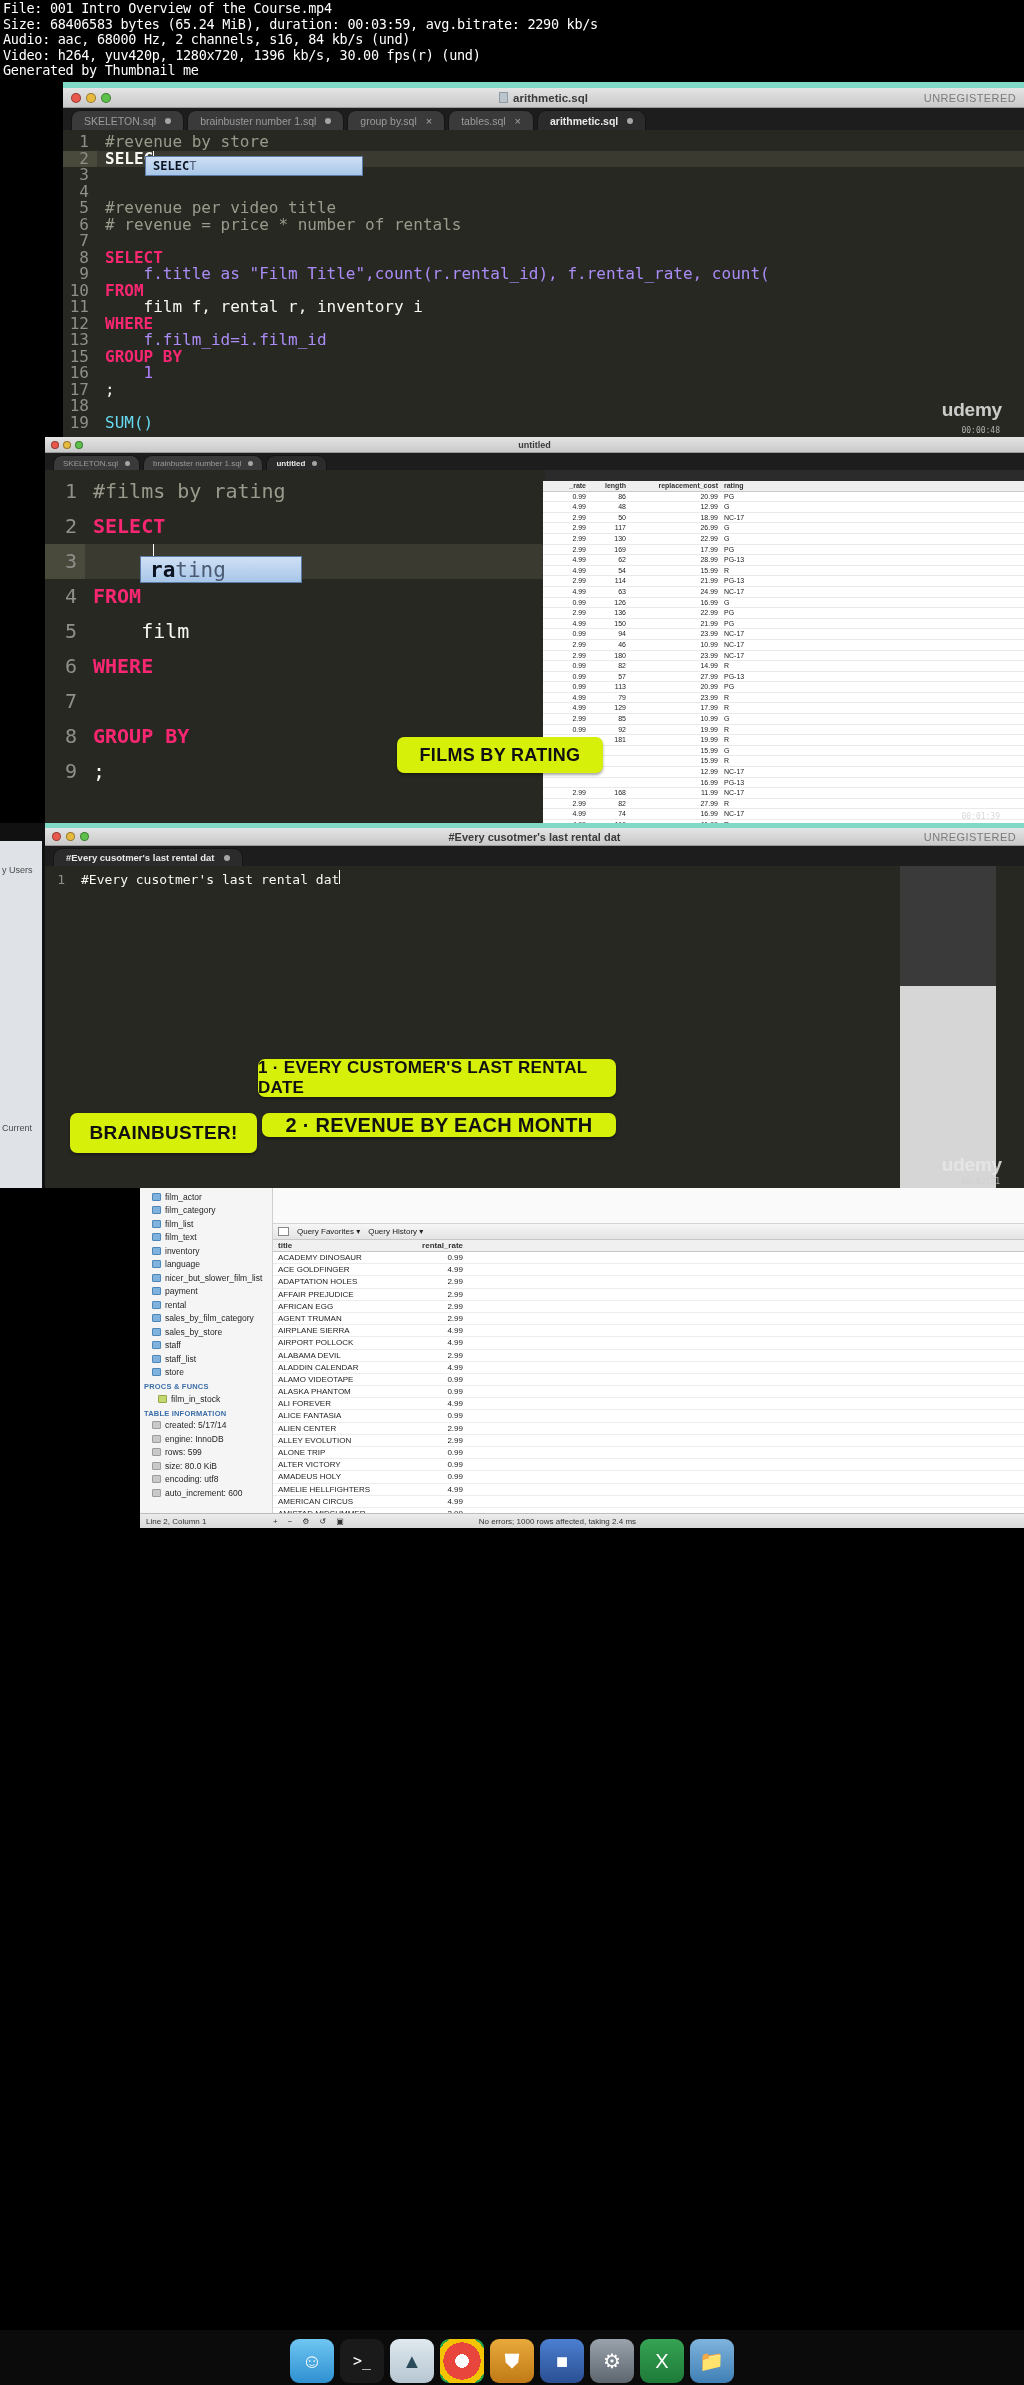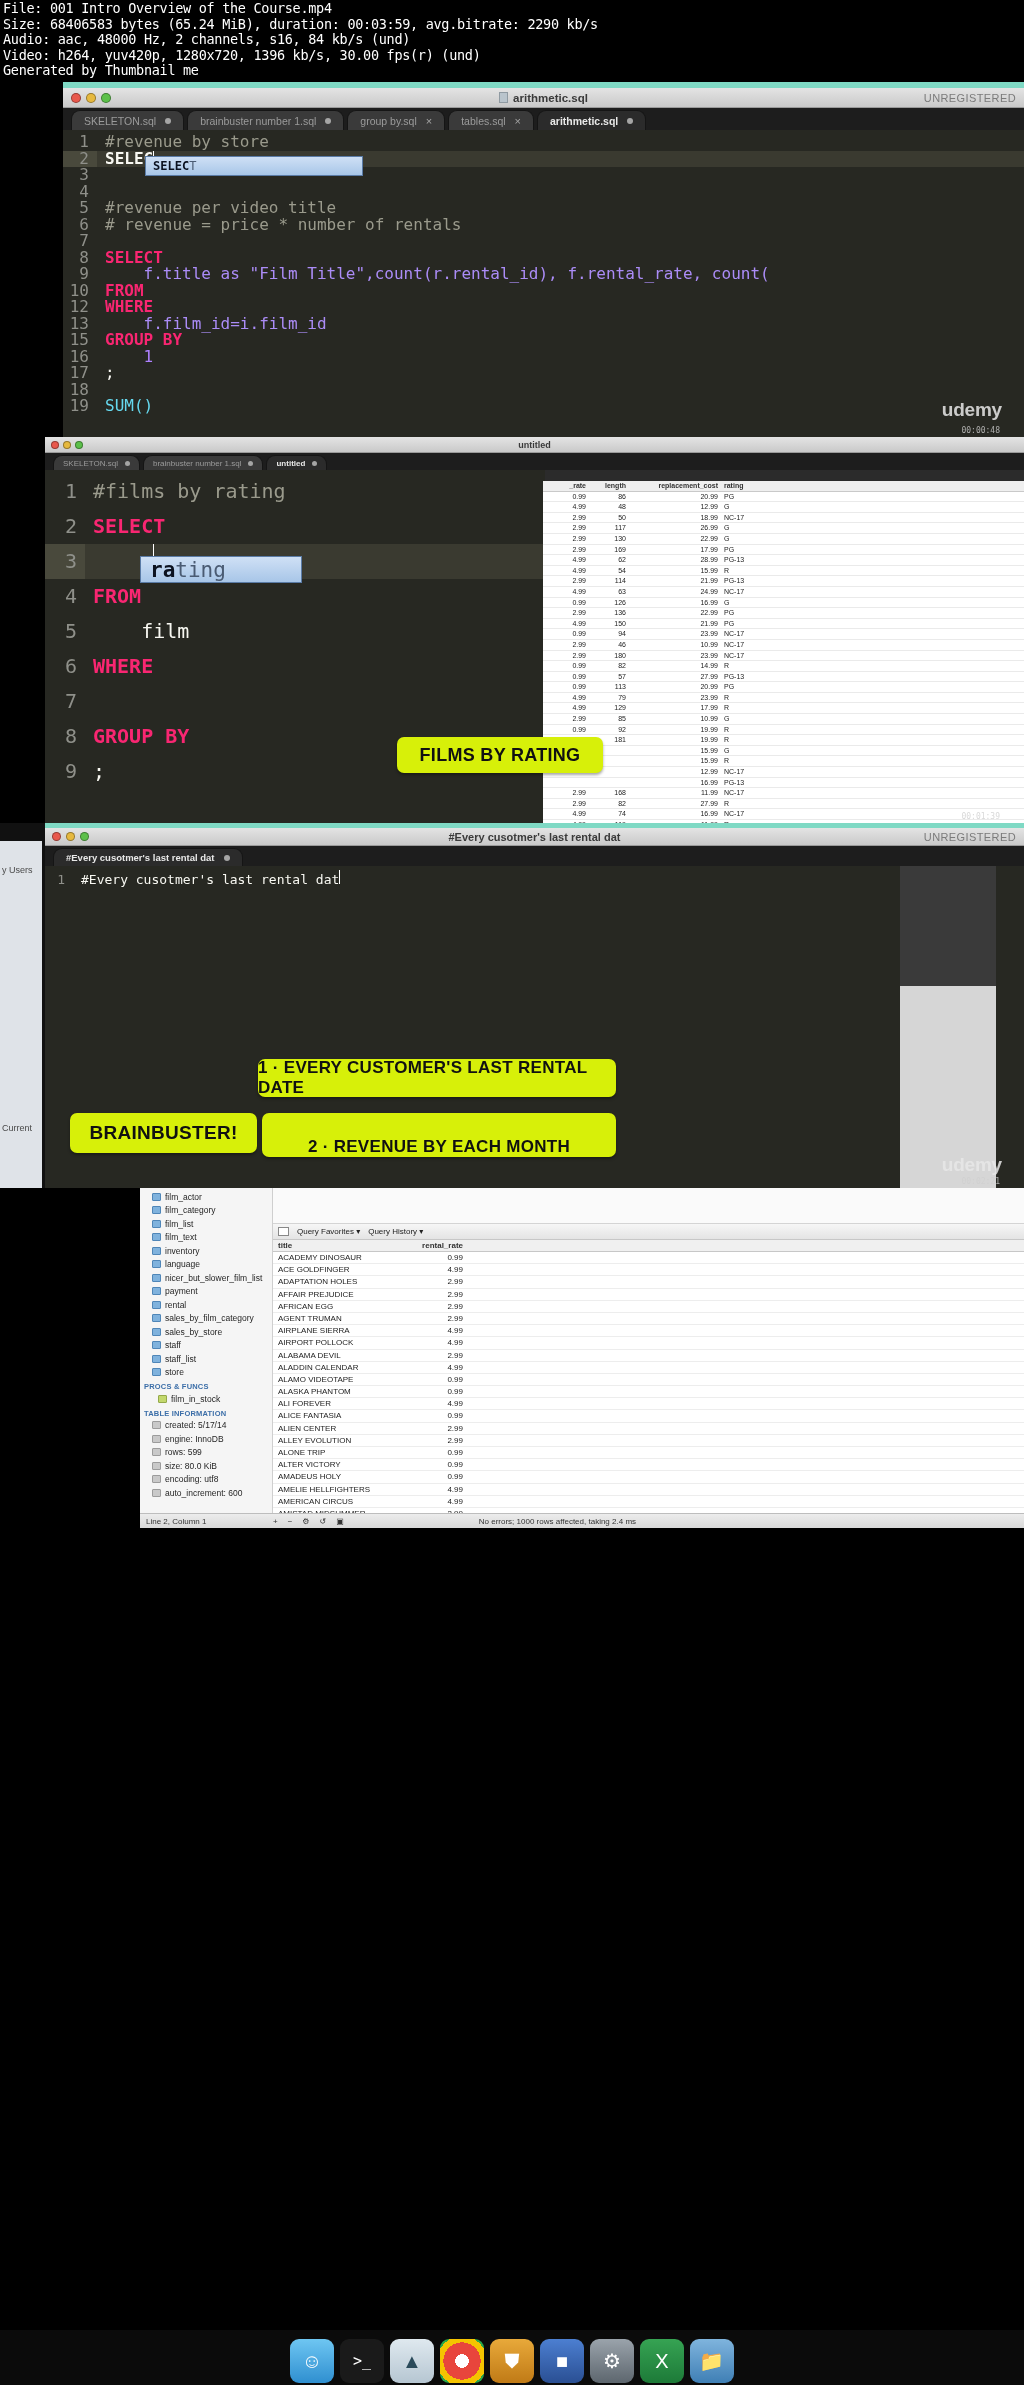--- a/index.html
+++ b/index.html
@@ -136,21 +136,21 @@
   .dock-ic { width: 44px; height: 44px; border-radius: 9px; display: flex; align-items: center; justify-content: center; font-size: 20px; color: #fff; }
 </style>
 </head>
 <body>
 
 <div class="sheet">
 
   <div class="meta">
     <div>File: 001 Intro  Overview of the Course.mp4</div>
     <div>Size: 68406583 bytes (65.24 MiB), duration: 00:03:59, avg.bitrate: 2290 kb/s</div>
-    <div>Audio: aac, 48000 Hz, 2 channels, s16, 84 kb/s (und)</div>
+    <div>Audio: aac, 68000 Hz, 2 channels, s16, 84 kb/s (und)</div>
     <div>Video: h264, yuv420p, 1280x720, 1396 kb/s, 30.00 fps(r) (und)</div>
     <div>Generated by Thumbnail me</div>
   </div>
 
   <div class="frame" style="left:0; top:82px; width:1024px; height:355px; background:#000;">
 
     <div style="position:absolute;left:63px;top:0px;width:961px;height:6px;background:#7fd9c4;"></div>
 
     <div class="win" style="left:63px; top:6px; width:961px; height:349px;">
       <div class="titlebar">
@@ -193,20 +193,21 @@
         <div class="ln-row"><span class="gut">1</span><span class="src cm">#revenue by store</span></div>
         <div class="ln-row cur"><span class="gut">2</span><span class="src pl" style="font-weight:bold;">SELEC</span><span class="cursor"></span></div>
         <div class="ln-row"><span class="gut">3</span><span class="src"></span></div>
         <div class="ln-row"><span class="gut">4</span><span class="src"></span></div>
         <div class="ln-row"><span class="gut">5</span><span class="src cm">#revenue per video title</span></div>
         <div class="ln-row"><span class="gut">6</span><span class="src cm"># revenue = price * number of rentals</span></div>
         <div class="ln-row"><span class="gut">7</span><span class="src"></span></div>
         <div class="ln-row"><span class="gut">8</span><span class="src kw">SELECT</span></div>
         <div class="ln-row"><span class="gut">9</span><span class="src id">    f.title as "Film Title",count(r.rental_id), f.rental_rate, count(</span></div>
         <div class="ln-row"><span class="gut">10</span><span class="src kw">FROM</span></div>
+        <div class="ln-row"><span class="gut">11</span><span class="src pl">    film f, rental r, inventory i</span></div>
         <div class="ln-row"><span class="gut">12</span><span class="src kw">WHERE</span></div>
         <div class="ln-row"><span class="gut">13</span><span class="src id">    f.film_id=i.film_id</span></div>
         <div class="ln-row"><span class="gut">15</span><span class="src kw">GROUP BY</span></div>
         <div class="ln-row"><span class="gut">16</span><span class="src num">    1</span></div>
         <div class="ln-row"><span class="gut">17</span><span class="src pl">;</span></div>
         <div class="ln-row"><span class="gut">18</span><span class="src"></span></div>
         <div class="ln-row"><span class="gut">19</span><span class="src fn">SUM()</span></div>
 
         <div class="ac" style="left:82px; top:26px; width:218px; height:20px; font-size:12px; padding-left:7px;">
           <b>SELEC</b>
@@ -513,21 +514,21 @@
         <div style="position:absolute;right:28px;top:120px;width:96px;height:202px;background:#d6d6d6;"></div>
       </div>
     </div>
 
     <div class="callout" style="left:258px; top:236px; width:358px; height:38px; font-size:17px;">
       <span>1 · EVERY CUSTOMER'S LAST RENTAL DATE</span>
     </div>
     <div class="callout" style="left:70px; top:290px; width:187px; height:40px; font-size:19px;">
       <span>BRAINBUSTER!</span>
     </div>
-    <div class="callout" style="left:262px; top:290px; width:354px; height:44px; font-size:17px;align-items:flex-end;">
+    <div class="callout" style="left:262px; top:290px; width:354px; height:24px; font-size:20px;">
       <span>2 · REVENUE BY EACH MONTH</span>
     </div>
 
     <div class="udemy" style="right:22px; bottom:12px;">udemy</div>
     <div class="ts" style="right:24px; bottom:2px;">00:02:21</div>
   </div>
 
   <div class="frame" style="left:0; top:1188px; width:1024px; height:1197px; background:#000;">
 
     <div class="wb" style="left:140px; top:0px; width:996px; height:340px;">

